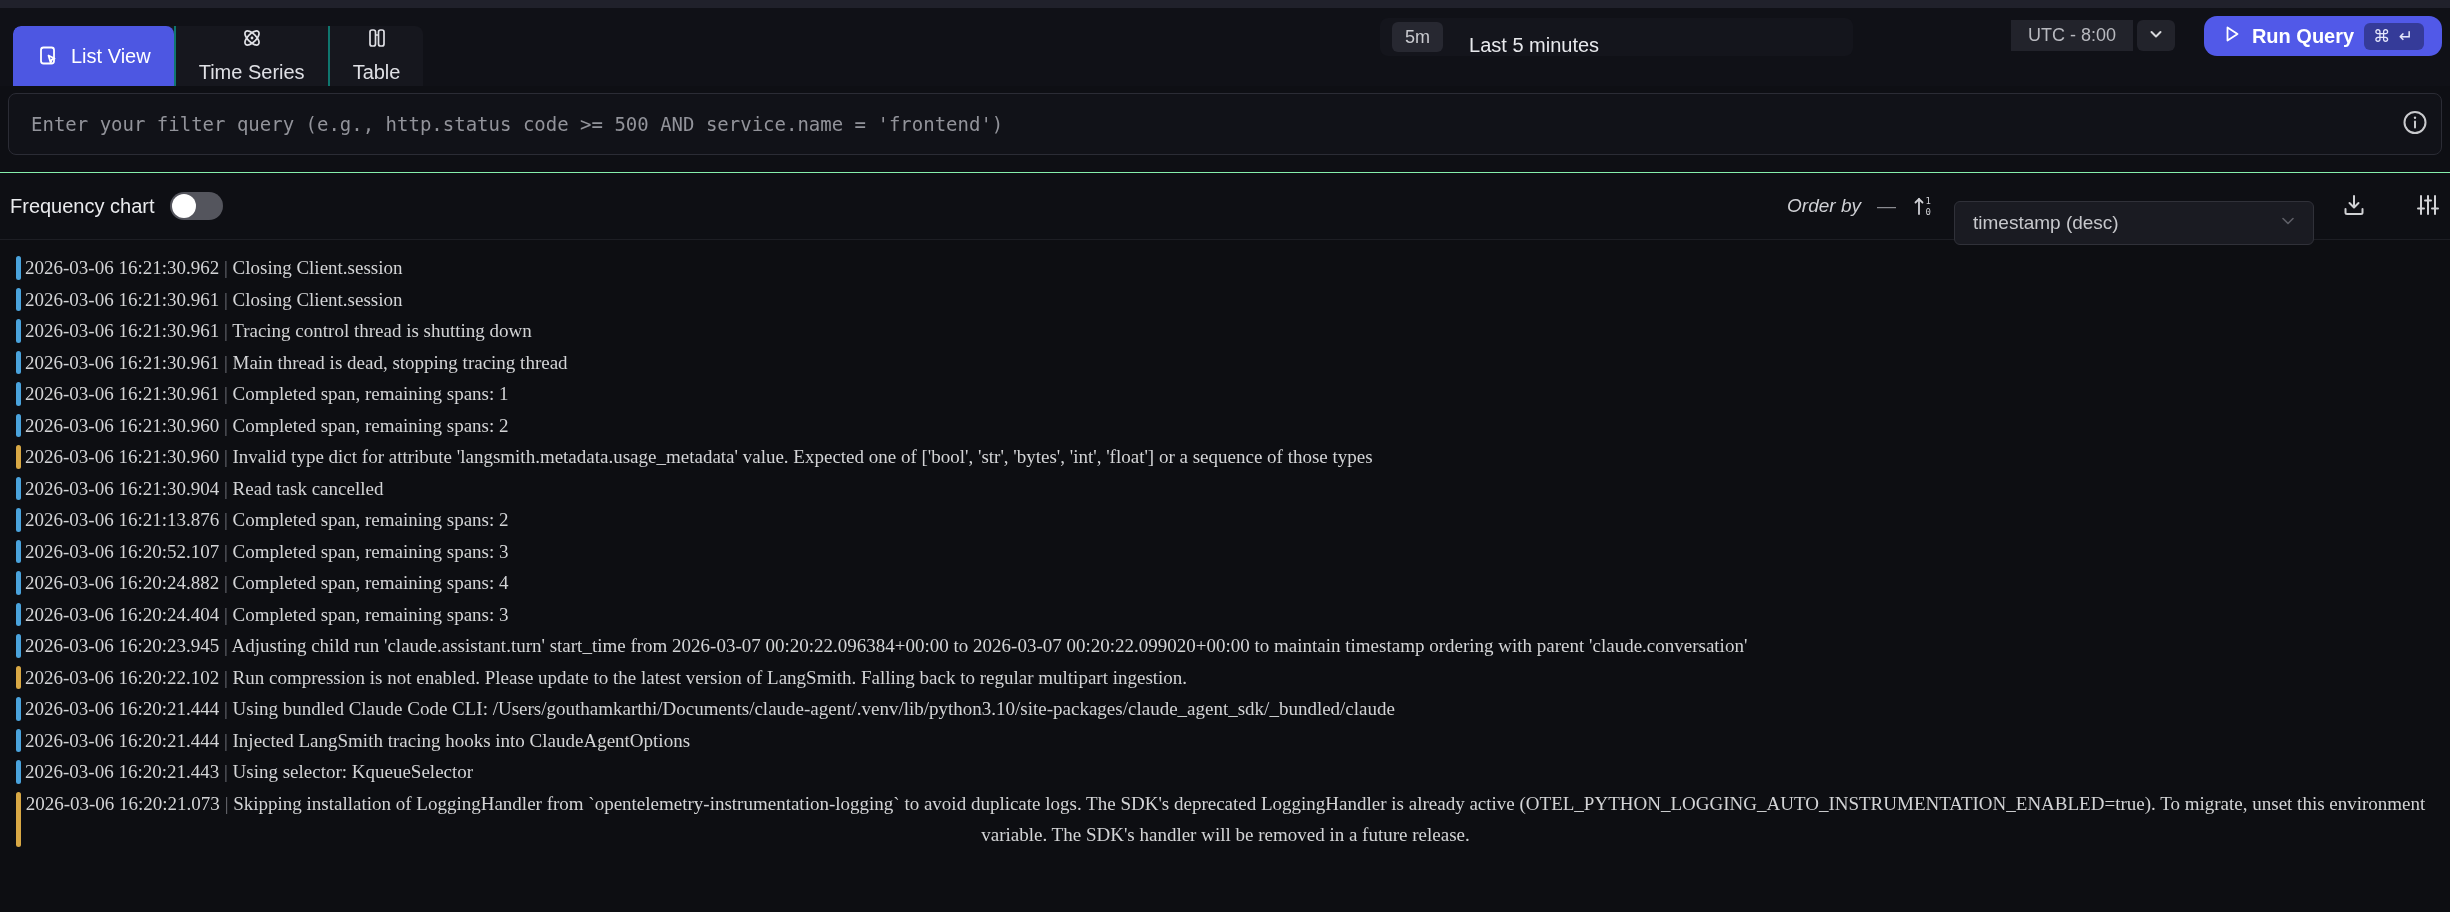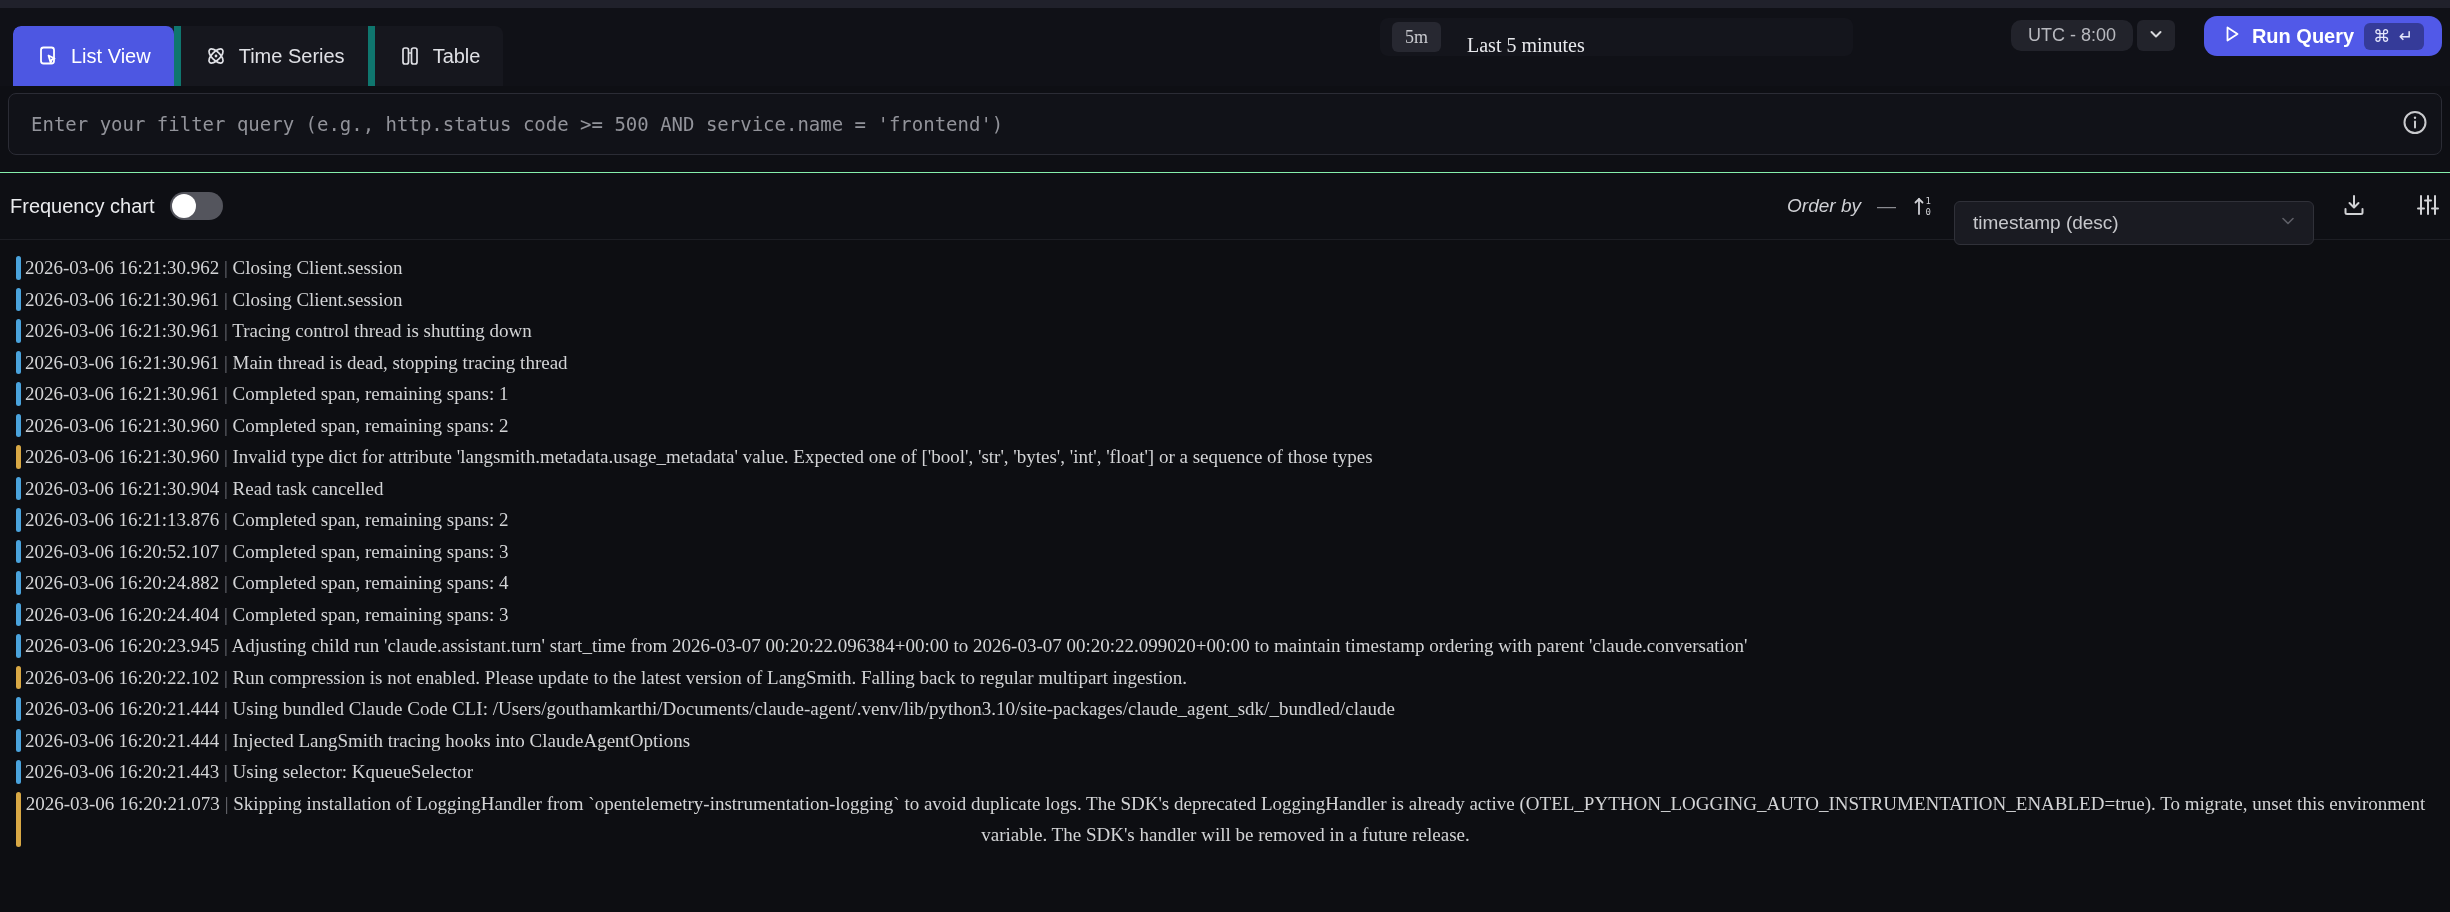--- a/index.html
+++ b/index.html
@@ -5,30 +5,30 @@
   * { margin:0; padding:0; box-sizing:border-box; }
   html,body { width:2450px; height:912px; overflow:hidden; background:#0e0f14; font-family:"Liberation Sans", sans-serif; }
 
   .top-strip { height:8px; background:#20212b; }
 
   
   .header { position:relative; height:78px; background:#101117; }
 
   .tabbar { position:absolute; left:13px; bottom:0; height:60px; display:flex; background:#16171e; border-radius:8px 8px 0 0; overflow:hidden; }
   .tab { display:flex; align-items:center; gap:11px; padding:0 23px; font-size:20px; color:#dfe0e5; cursor:pointer; }
-  .tab + .tab { border-left:7px solid #0f766e; }
+  .tab + .tab { border-left:2px solid #0f766e;flex-direction:column; }
   .tab.active { background:#4d57e2; color:#ffffff; border-left:none; border-radius:8px 8px 0 0; }
   .tab svg { display:block; }
 
-  .time-range { position:absolute; left:1380px; top:10px; width:473px; height:38px; background:#14151c; border-radius:8px; display:flex; align-items:center; padding-left:12px; cursor:pointer;font-family:Liberation Serif, serif; }
+  .time-range { position:absolute; left:1380px; top:10px; width:473px; height:38px; background:#14151c; border-radius:8px; display:flex; align-items:center; padding-left:12px; cursor:pointer; }
   .tr-badge { background:#272831; border-radius:6px; height:30px; display:flex; align-items:center; padding:0 13px; font-size:18px; color:#c9cacf; }
   .tr-label { margin-left:26px; font-size:20px; color:#e8e9ed;margin-top:16px; }
 
   .tz-group { position:absolute; left:2011px; top:12px; display:flex; gap:4px; }
-  .tz-badge { background:#22232b; border-radius:10px; height:31px; display:flex; align-items:center; padding:0 17px; font-size:18px; color:#b8b9bf; cursor:pointer; }
+  .tz-badge { background:#22232b; border-radius:0; height:31px; display:flex; align-items:center; padding:0 17px; font-size:18px; color:#b8b9bf; cursor:pointer; }
   .tz-chevron { background:#22232b; border-radius:6px; width:38px; height:31px; display:flex; align-items:center; justify-content:center; cursor:pointer; }
 
   .run-btn { position:absolute; right:8px; top:8px; width:238px; height:40px; background:#5159e8; border:none; border-radius:13px; display:flex; align-items:center; justify-content:center; gap:10px; color:#fff; font-size:20px; font-weight:700; font-family:"Liberation Sans", sans-serif; cursor:pointer; }
   .run-kbd { background:#353b99; border-radius:6px; padding:3px 9px; font-size:17px; font-weight:400; color:#e4e6fb; letter-spacing:2px; }
 
   
   .filter-section { height:86px; padding:7px 8px 0 8px; }
   .filter-box { position:relative; height:62px; }
   .filter-input { width:100%; height:100%; background:#111218; border:1px solid #2b2c35; border-radius:8px; padding:0 60px 0 22px; font-family:"DejaVu Sans Mono", monospace; font-size:19px; color:#d3d4d6; outline:none; }
   .filter-input::placeholder { color:#92939a; }

